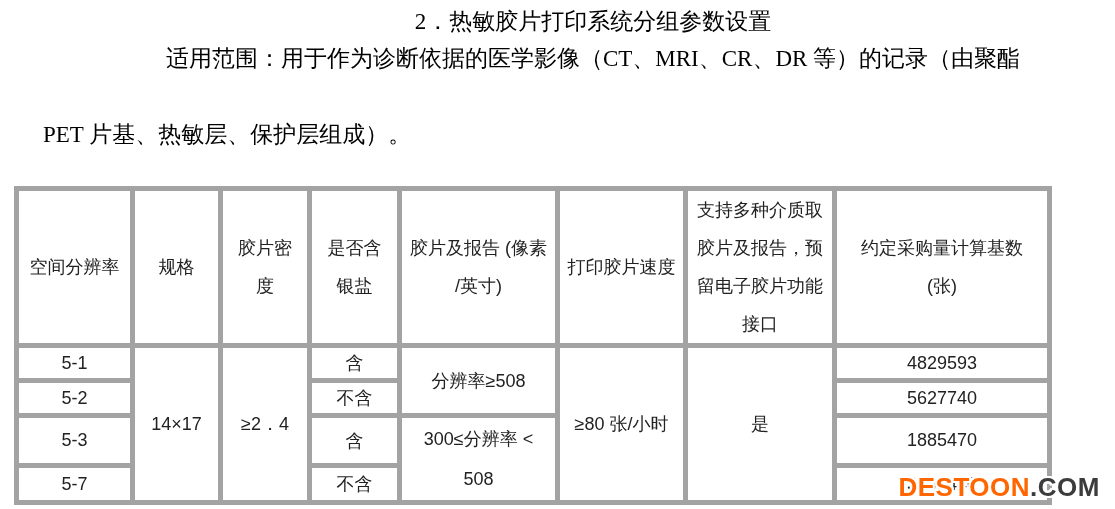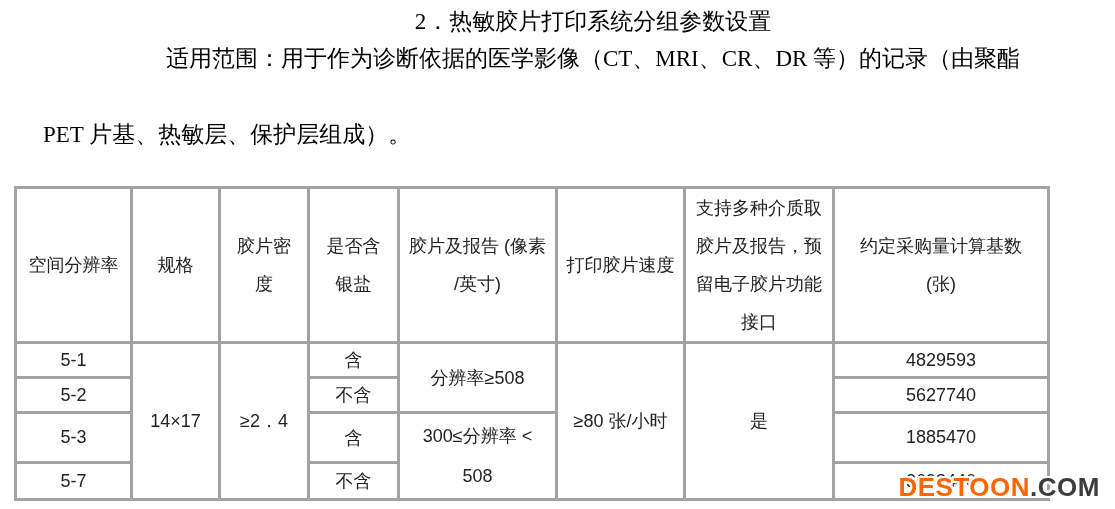--- a/index.html
+++ b/index.html
@@ -32,21 +32,21 @@
     left:14px; top:186px;
     width:1033px;
     border-collapse:collapse;
     table-layout:fixed;
     border:2px solid #000;
     font-family:"Liberation Sans","DejaVu Sans",sans-serif;
     font-size:18px;
     color:#222;
   }
   .param-table th, .param-table td {
-    border:3px solid #a3a3a3;
+    border:5px solid #a3a3a3;
     text-align:center;
     vertical-align:middle;
     font-weight:normal;
     padding:0 4px;
     overflow:hidden;
   }
   .param-table tr.header-row { height:154px; }
   .param-table tr.row-1 { height:35px;margin-left:32px; }
   .param-table tr.row-2 { height:35px; }
   .param-table tr.row-3 { height:50px; }

